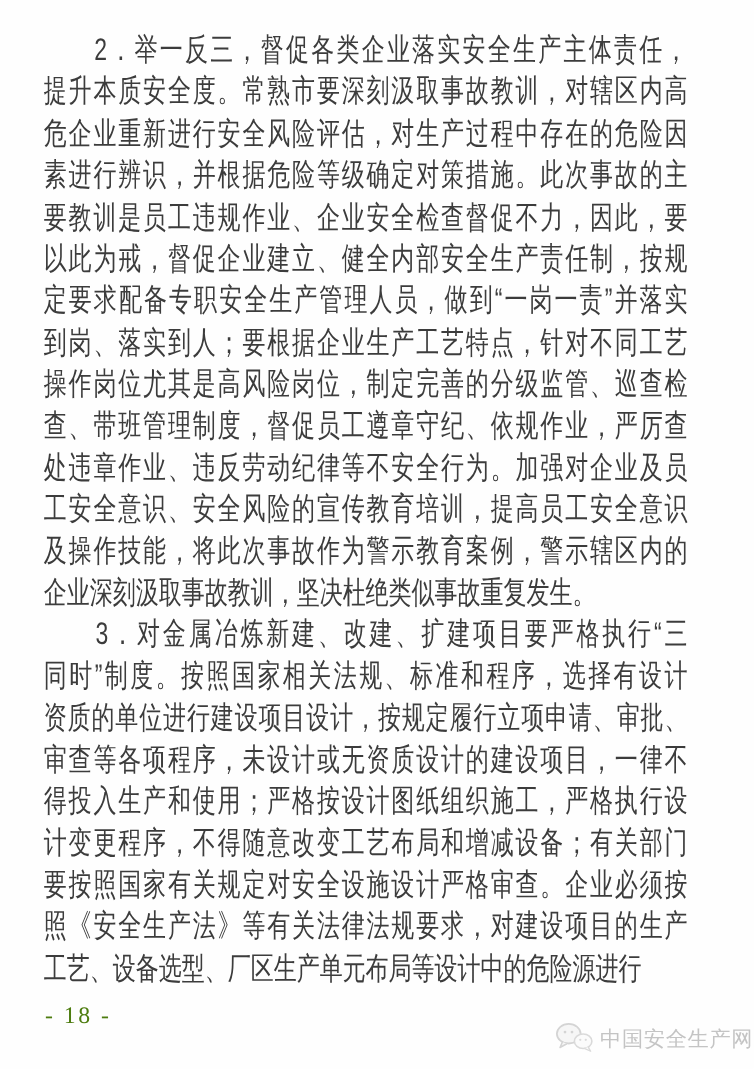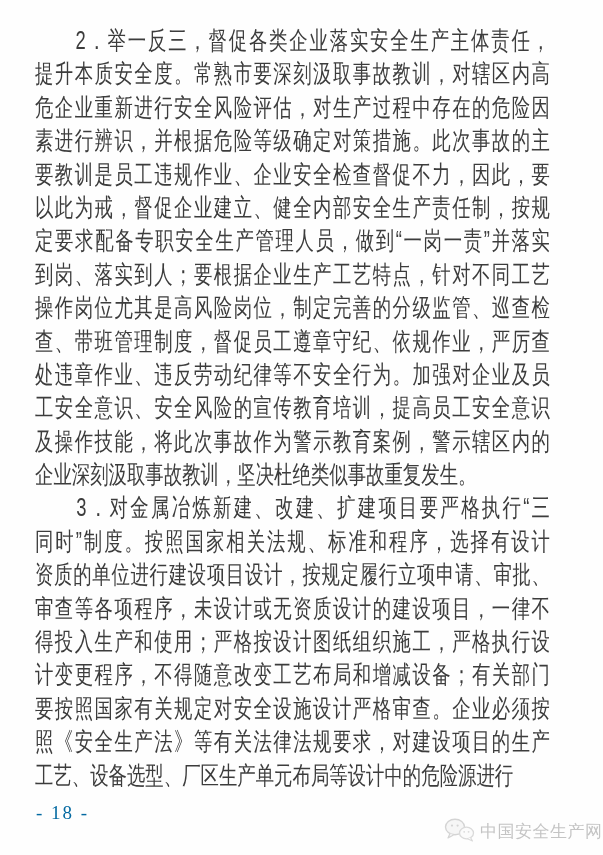--- a/index.html
+++ b/index.html
@@ -40,21 +40,21 @@
     text-align: left;
     text-align-last: left;
   }
   .pagenum {
     position: absolute;
     left: 36px;
     top: 802px;
     font-family: "Liberation Serif", serif;
     font-size: 19px;
     letter-spacing: 2px;
-    color: #0369a1;
+    color: #4d7c0f;
   }
   .watermark {
     position: absolute;
     left: 443px;
     top: 817px;
     display: flex;
     align-items: flex-end;
     gap: 5px;
     color: var(--watermark-color, #c4c4c4);
     font-size: 17px;

